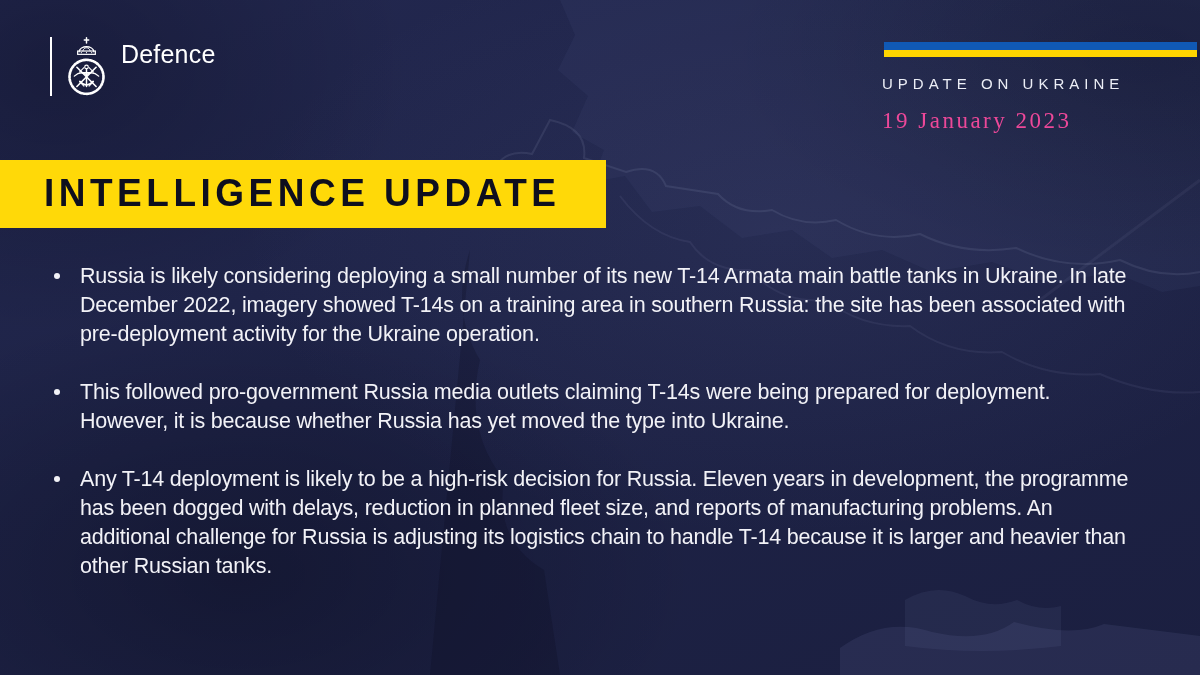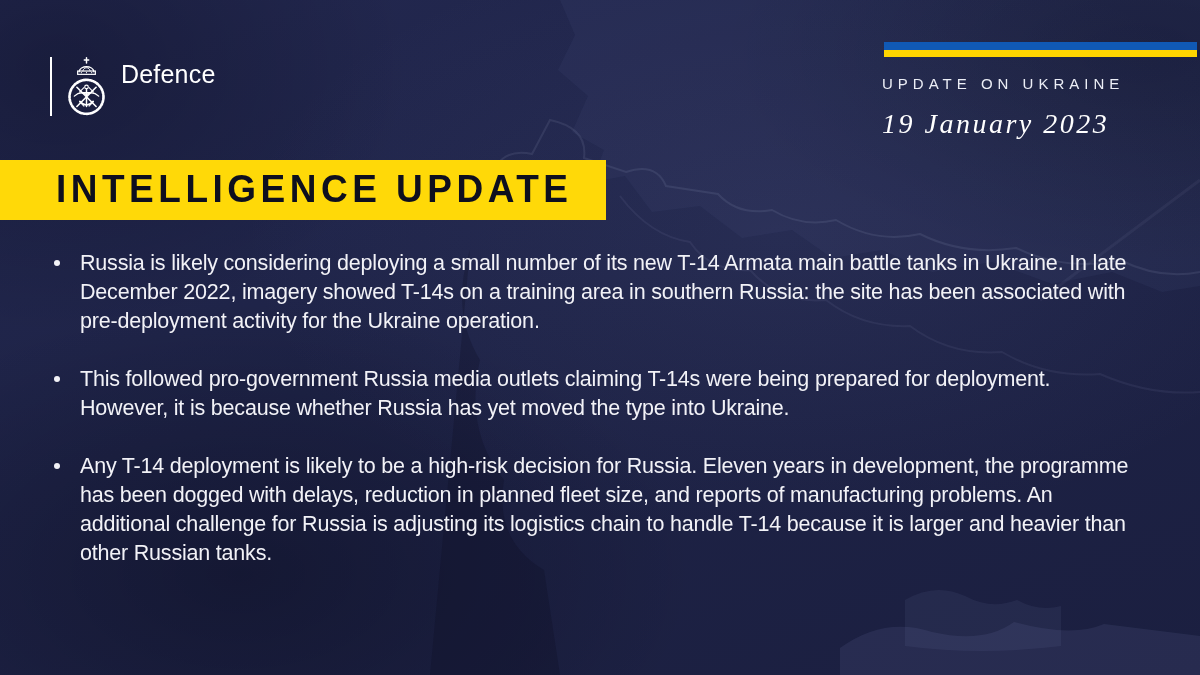--- a/index.html
+++ b/index.html
@@ -14,57 +14,57 @@
     background:
       radial-gradient(900px 500px at 65% 35%, rgba(120,130,190,0.10), rgba(0,0,0,0) 60%),
       radial-gradient(700px 420px at 20% 85%, rgba(0,0,10,0.30), rgba(0,0,0,0) 65%),
       radial-gradient(600px 300px at 95% 8%, rgba(0,0,10,0.25), rgba(0,0,0,0) 70%),
       radial-gradient(500px 380px at 5% 10%, rgba(0,0,12,0.28), rgba(0,0,0,0) 70%),
       linear-gradient(160deg,#232850 0%,#1e2347 45%,#1b1f40 100%);
   }
   .bg-map{position:absolute;inset:0;z-index:1;}
 
   
-  .logo{position:absolute;left:50px;top:37px;display:flex;align-items:flex-start;z-index:5;margin-top:20px;}
+  .logo{position:absolute;left:50px;top:37px;display:flex;align-items:flex-start;z-index:5;}
   .logo-bar{width:2px;height:59px;background:#ffffff;margin-right:11px;}
   .crest{width:47px;height:62px;margin-right:11px;}
   .logo-text{color:#ffffff;font-size:25px;line-height:29px;letter-spacing:0.2px;padding-top:3px;font-weight:400;}
 
   
   .flag{position:absolute;left:884px;top:42px;width:313px;height:15px;z-index:5;display:flex;flex-direction:column;}
   .flag-blue{height:8px;background:var(--flag-blue,#1059b5);}
   .flag-yellow{height:7px;background:var(--flag-yellow,#ffd500);}
   .update-title{
     position:absolute;left:882px;top:75px;z-index:5;
     color:#eceef6;font-size:15px;font-weight:500;letter-spacing:5px;white-space:nowrap;
   }
   .update-date{
     position:absolute;left:882px;top:108px;z-index:5;
-    color:#ffffff;font-family:"Liberation Serif",serif;font-style:italic;
-    font-size:28px;letter-spacing:2.5px;white-space:nowrap;
+    color:#ec4899;font-family:"Liberation Serif",serif;
+    font-size:23px;letter-spacing:2.5px;white-space:nowrap;
   }
 
   
   .banner{
-    position:absolute;left:0;top:160px;width:606px;height:60px;z-index:5;
+    position:absolute;left:0;top:160px;width:606px;height:68px;z-index:5;
     background:var(--banner-yellow,#ffd908);
-    display:flex;align-items:center;padding-left:56px;box-sizing:border-box;
+    display:flex;align-items:center;padding-left:44px;box-sizing:border-box;
   }
   .banner-title{
     color:var(--banner-text-dark,#0e0f1e);
     font-size:37px;font-weight:700;letter-spacing:4.5px;white-space:nowrap;
     transform:scaleY(1.04);
   }
 
   
   .bullets{
     position:absolute;left:0;top:249px;width:1200px;z-index:5;
     padding:0 62px 0 54px;box-sizing:border-box;
   }
-  .bullet-item{display:flex;margin-bottom:29px;}
+  .bullet-item{display:flex;margin-bottom:29px;margin-top:13px;}
   .bullet-dot{flex:none;width:6px;height:6px;border-radius:50%;background:#f2f2f7;margin:11px 20px 0 0;}
   .bullet-text{
     flex:1;color:#f2f2f7;font-size:21.5px;line-height:29px;letter-spacing:-0.2px;
   }
 </style>
 </head>
 <body>
 
 <div class="bg-texture"></div>
 

